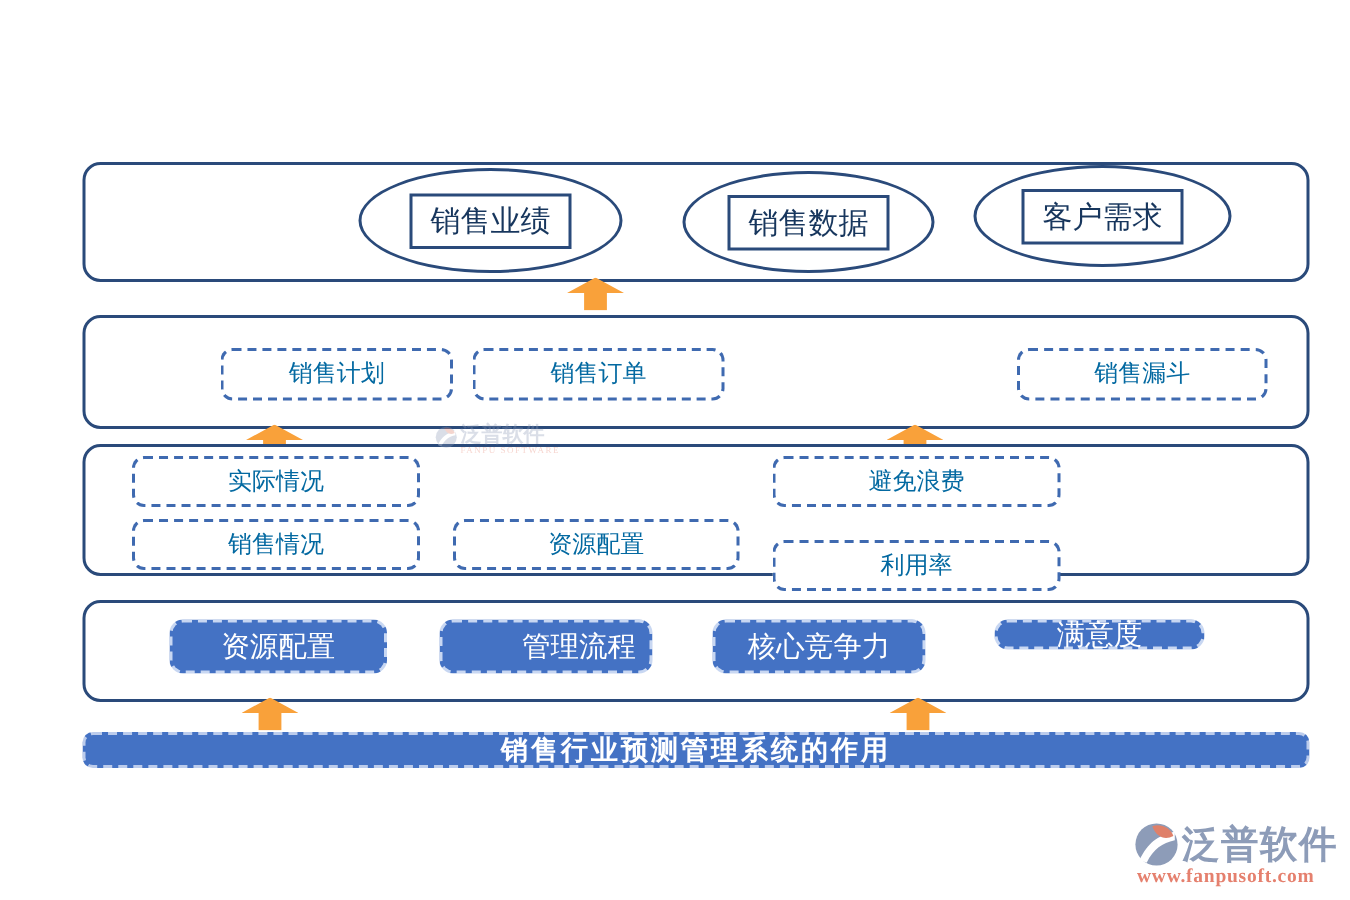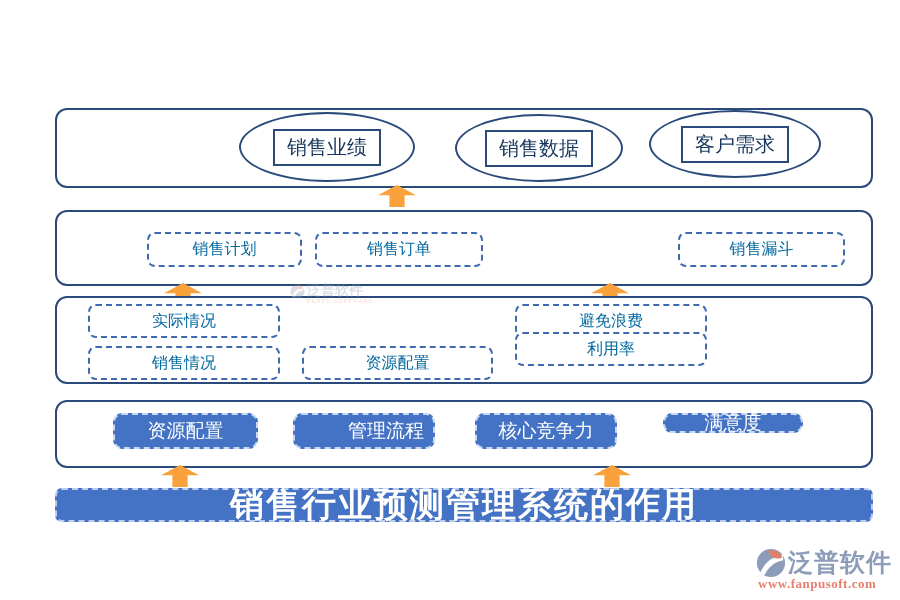--- a/index.html
+++ b/index.html
@@ -33,24 +33,24 @@
   .blue-box {
     position:absolute; background:#4472c4; border:2px dashed #c8d7f2;
     border-radius:9px; display:flex; align-items:center; justify-content:center;
     font-size:19px; color:#ffffff; box-sizing:border-box; white-space:nowrap;
   }
   .arrow-up {
     position:absolute; width:38px; height:22px; background:#f9a13a;
     clip-path:polygon(50% 0,100% 47%,70% 47%,70% 100%,30% 100%,30% 47%,0 47%);
   }
   .banner {
-    position:absolute; left:55px; top:488px; width:818px; height:34px;
+    position:absolute; left:55px; top:488px; width:818px; height:24px;
     background:#4472c4; border:2px dashed #bcccec; border-radius:7px;
     display:flex; align-items:center; justify-content:center;
-    color:#ffffff; font-size:34px; font-weight:bold; letter-spacing:2px;
+    color:#ffffff; font-size:18px; font-weight:bold; letter-spacing:2px;
     box-sizing:border-box;
   }
   .logo {
     position:absolute; right:8px; top:546px;
     display:flex; flex-direction:column; align-items:flex-start;
   }
   .logo-row { display:flex; align-items:center; gap:2px; }
   .logo-name { font-size:25px; font-weight:bold; color:#8d9cb8; letter-spacing:1px; }
   .logo-url  { font-size:13px; font-weight:bold; color:#e5806e; margin-top:-3px;
                letter-spacing:0.5px; padding-left:2px;text-align:center; }
@@ -86,21 +86,21 @@
   <div class="dashed-box" style="left:678px;top:232px;width:167px;height:35px;text-align:center;">销售漏斗</div>
 
   <div class="arrow-up" style="left:164px;top:283px;"></div>
   <div class="arrow-up" style="left:591px;top:283px;"></div>
 
   <div class="sec" id="sec-data"></div>
   <div class="dashed-box" style="left:88px;top:304px;width:192px;height:34px;">实际情况</div>
   <div class="dashed-box" style="left:515px;top:304px;width:192px;height:34px;">避免浪费</div>
   <div class="dashed-box" style="left:88px;top:346px;width:192px;height:34px;">销售情况</div>
   <div class="dashed-box" style="left:302px;top:346px;width:191px;height:34px;">资源配置</div>
-  <div class="dashed-box" style="left:515px;top:332px;width:192px;height:34px;">利用率</div>
+  <div class="dashed-box" style="left:515px;top:360px;width:192px;height:34px;">利用率</div>
 
   <div class="watermark">
     <svg width="15" height="15" viewBox="0 0 32 32">
       <circle cx="16" cy="16" r="15" fill="#8d9cb8"></circle>
       <path d="M4 27 C10 15 16 10 29 7 L29 13 C20 15 14 19 9 29 Z" fill="#ffffff"></path>
       <path d="M13 3 C19 1 26 4 28 10 C22 13 16 11 13 3" fill="#df8069"></path>
     </svg>
     <span class="wm-col">
       <span class="wm-name">泛普软件</span>
       <span class="wm-sub">FANPU SOFTWARE</span>

